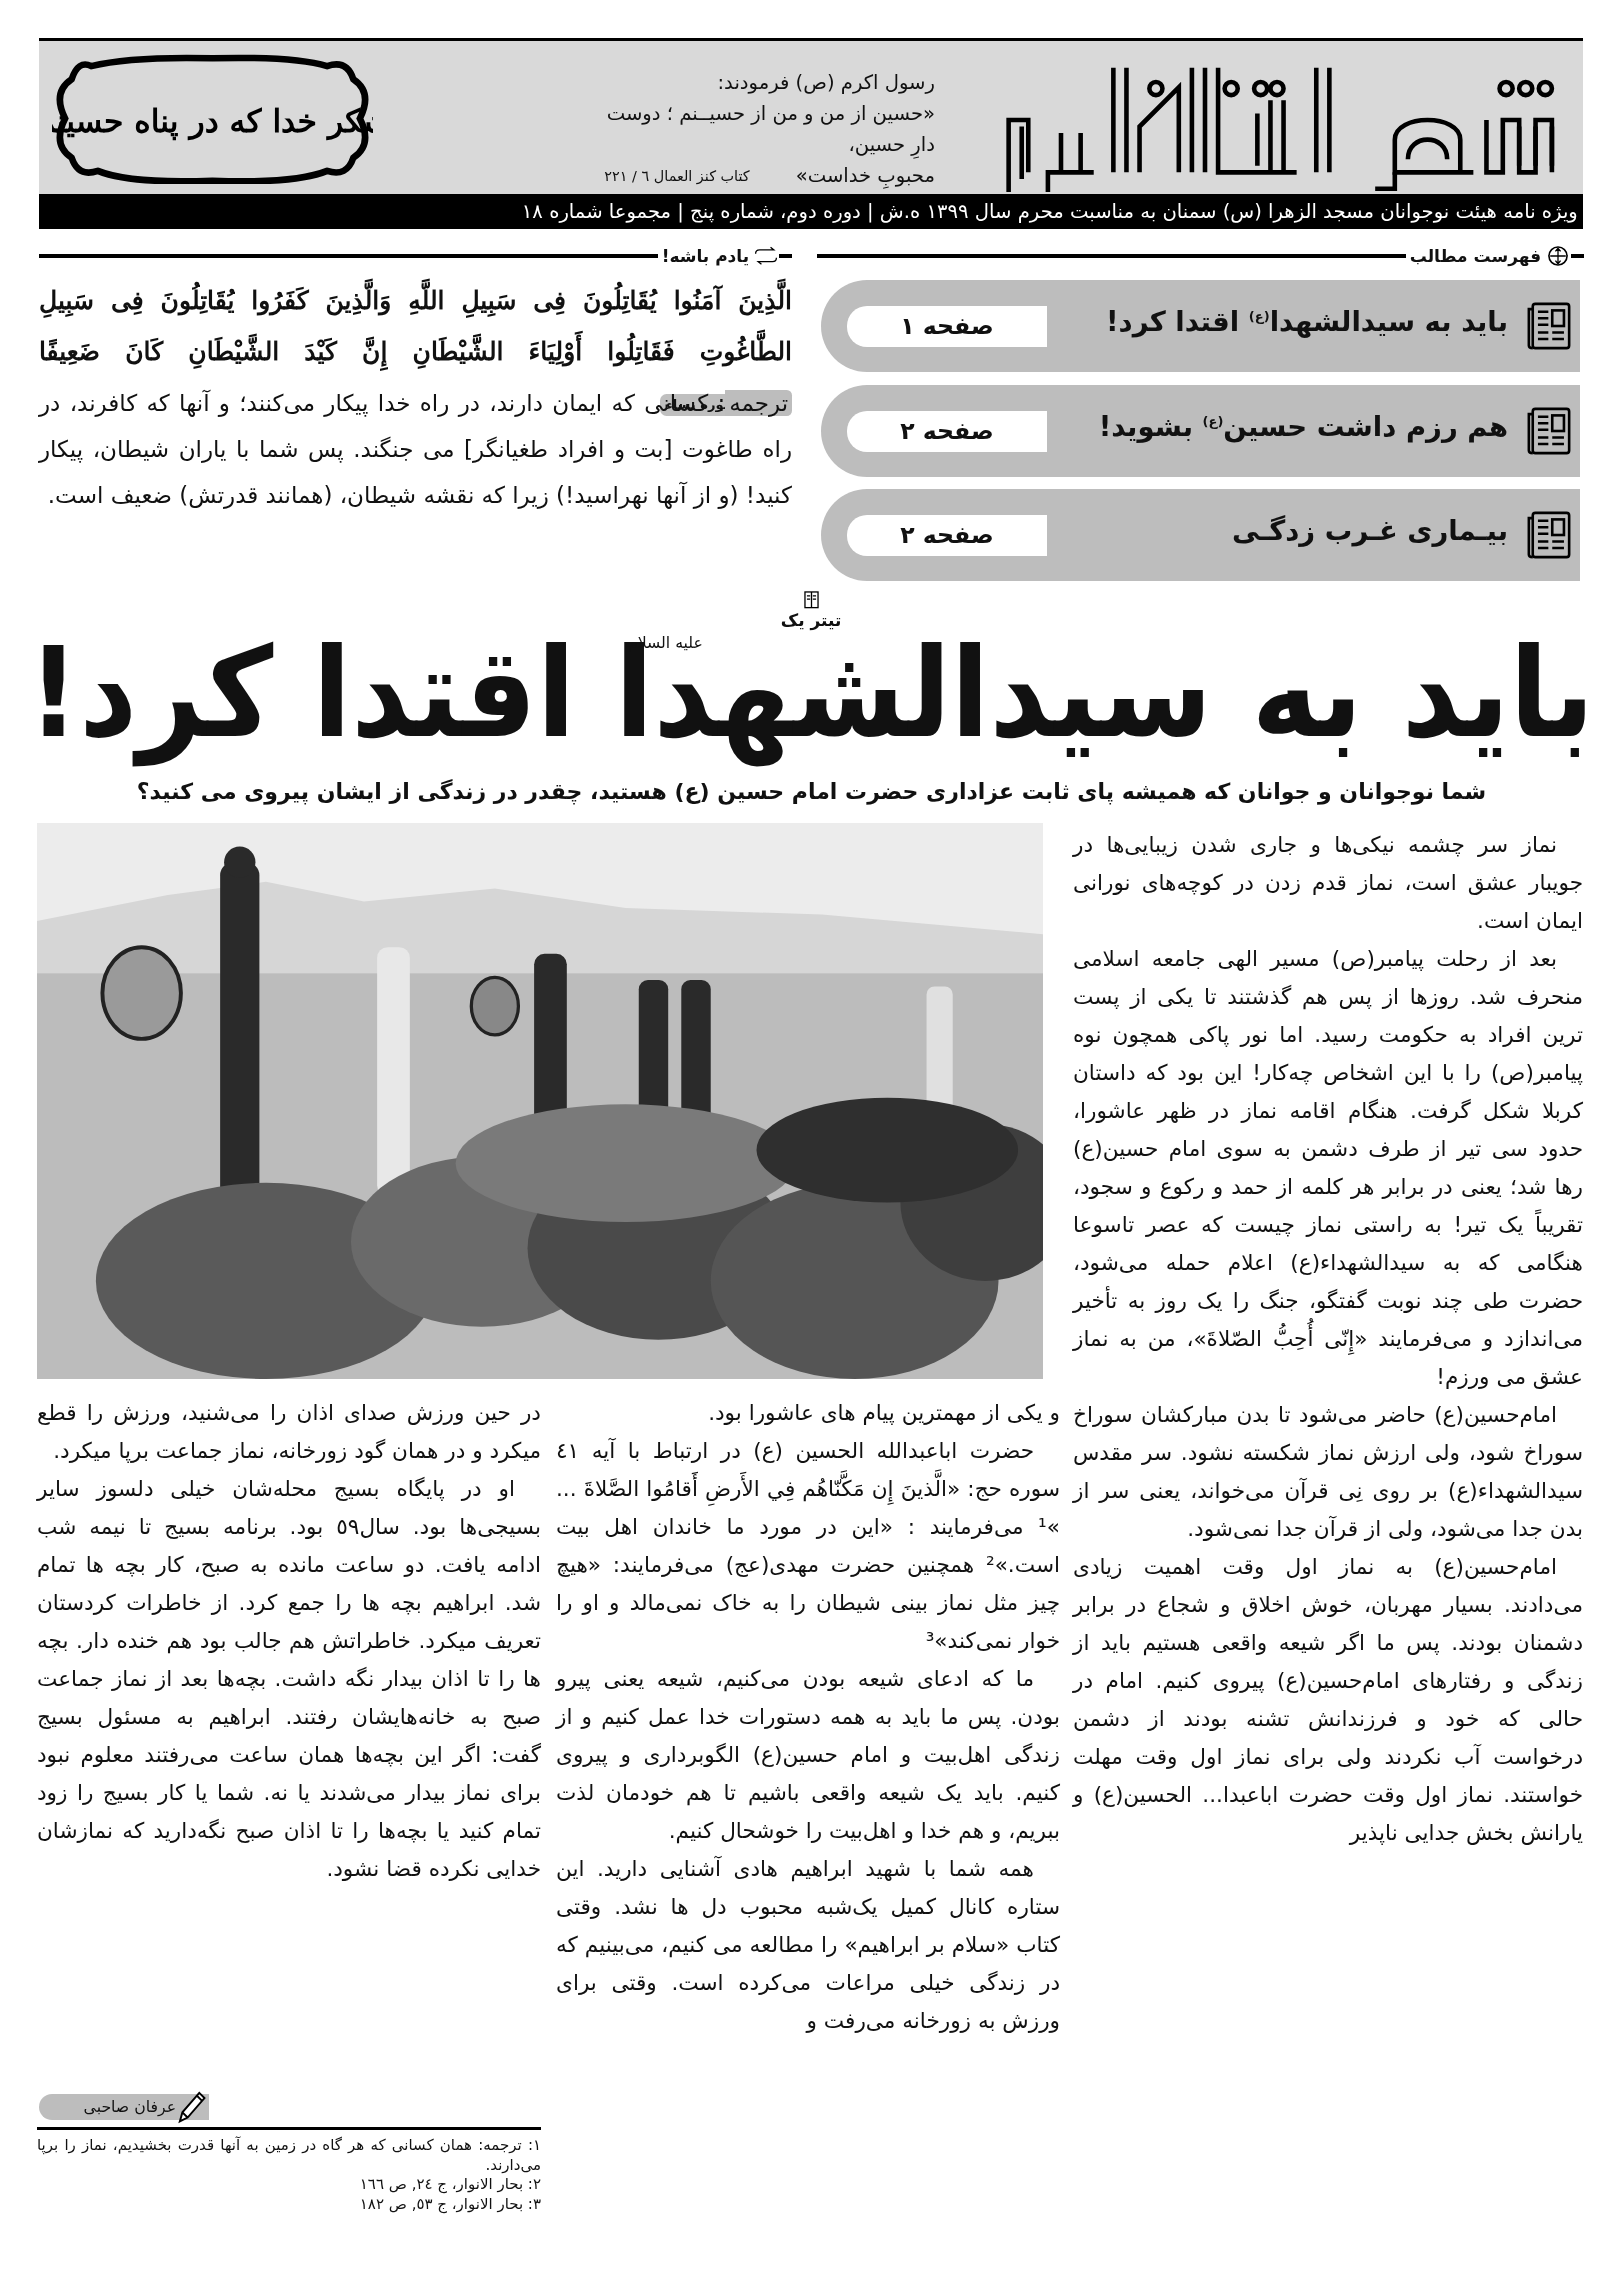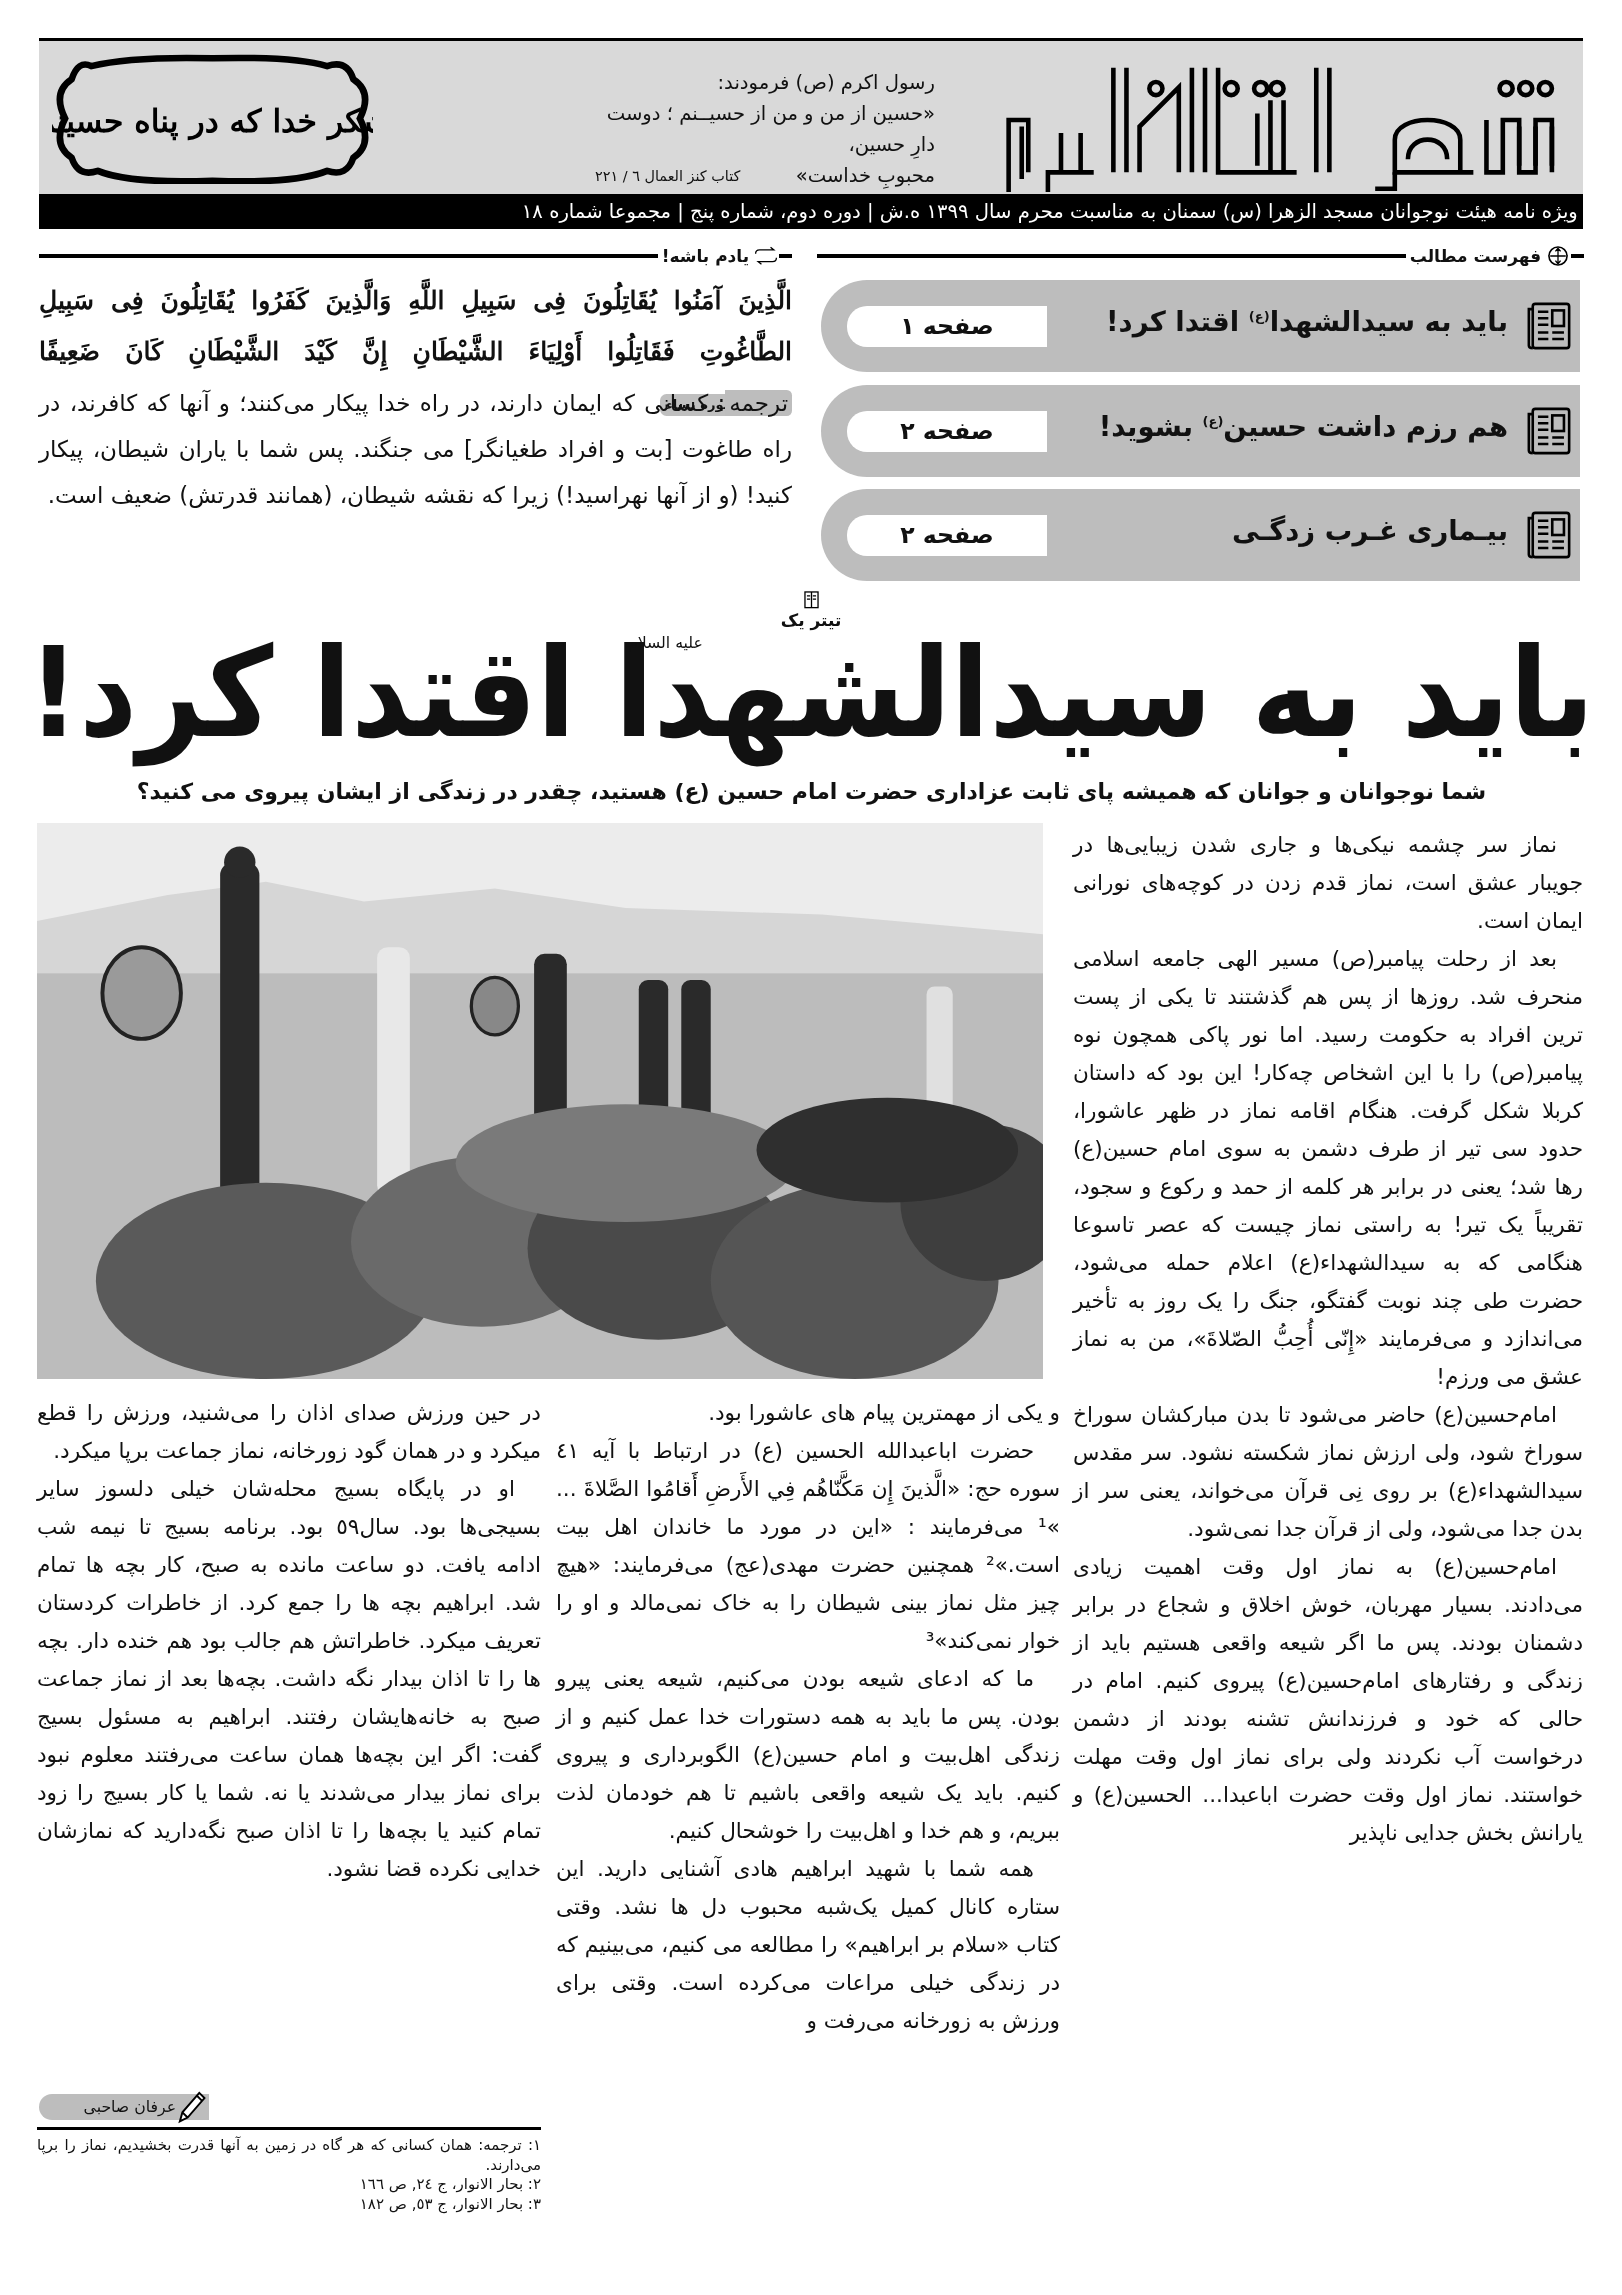--- a/index.html
+++ b/index.html
@@ -4,21 +4,21 @@
 <style>
   * { box-sizing: border-box; margin: 0; padding: 0; }
   html, body { width: 1623px; height: 2295px; background: #ffffff; overflow: hidden; }
   body { position: relative; font-family: "DejaVu Sans", sans-serif; color: #111; direction: rtl; }
 
   
   .masthead { position: absolute; left: 39px; top: 38px; width: 1544px; height: 157px; background: #d9d9d9; border-top: 3.9px solid #000; }
   .logo-title { position: absolute; right: 18.3px; top: 6.5px; width: 576px; height: 144px; }
   .logo-title svg { width: 100%; height: 100%; }
   .hadith { position: absolute; right: 648px; top: 26px; width: 340px; font-size: 19.6px; line-height: 31px; text-align: right; }
-  .hadith .src { font-size: 14.4px; position: absolute; left: 0; top: 94px; width: 164px; text-align: left; }
+  .hadith .src { font-size: 14.4px; position: absolute; left: 0; top: 94px; width: 164px; text-align: center; }
   .emblem { position: absolute; left: 13px; top: 11.8px; width: 321px; height: 131px; }
   .strip { position: absolute; left: 39px; top: 194px; width: 1544px; height: 35px; background: #000; color: #fff; font-size: 19.6px; line-height: 35px; padding-right: 5.2px; white-space: nowrap; overflow: hidden; }
 
   
   .sec-head { position: absolute; height: 26px; display: flex; align-items: center; }
   .sec-head .rule { flex: 1; height: 3.9px; background: #000; }
   .sec-head .lbl { font-size: 17px; font-weight: bold; padding: 0 3.9px; white-space: nowrap; }
   .sec-head .ico { width: 26px; height: 23.6px; display: inline-flex; align-items: center; justify-content: center; }
   .sec-head .dash { width: 13px; height: 3.9px; background: #000; }
 

